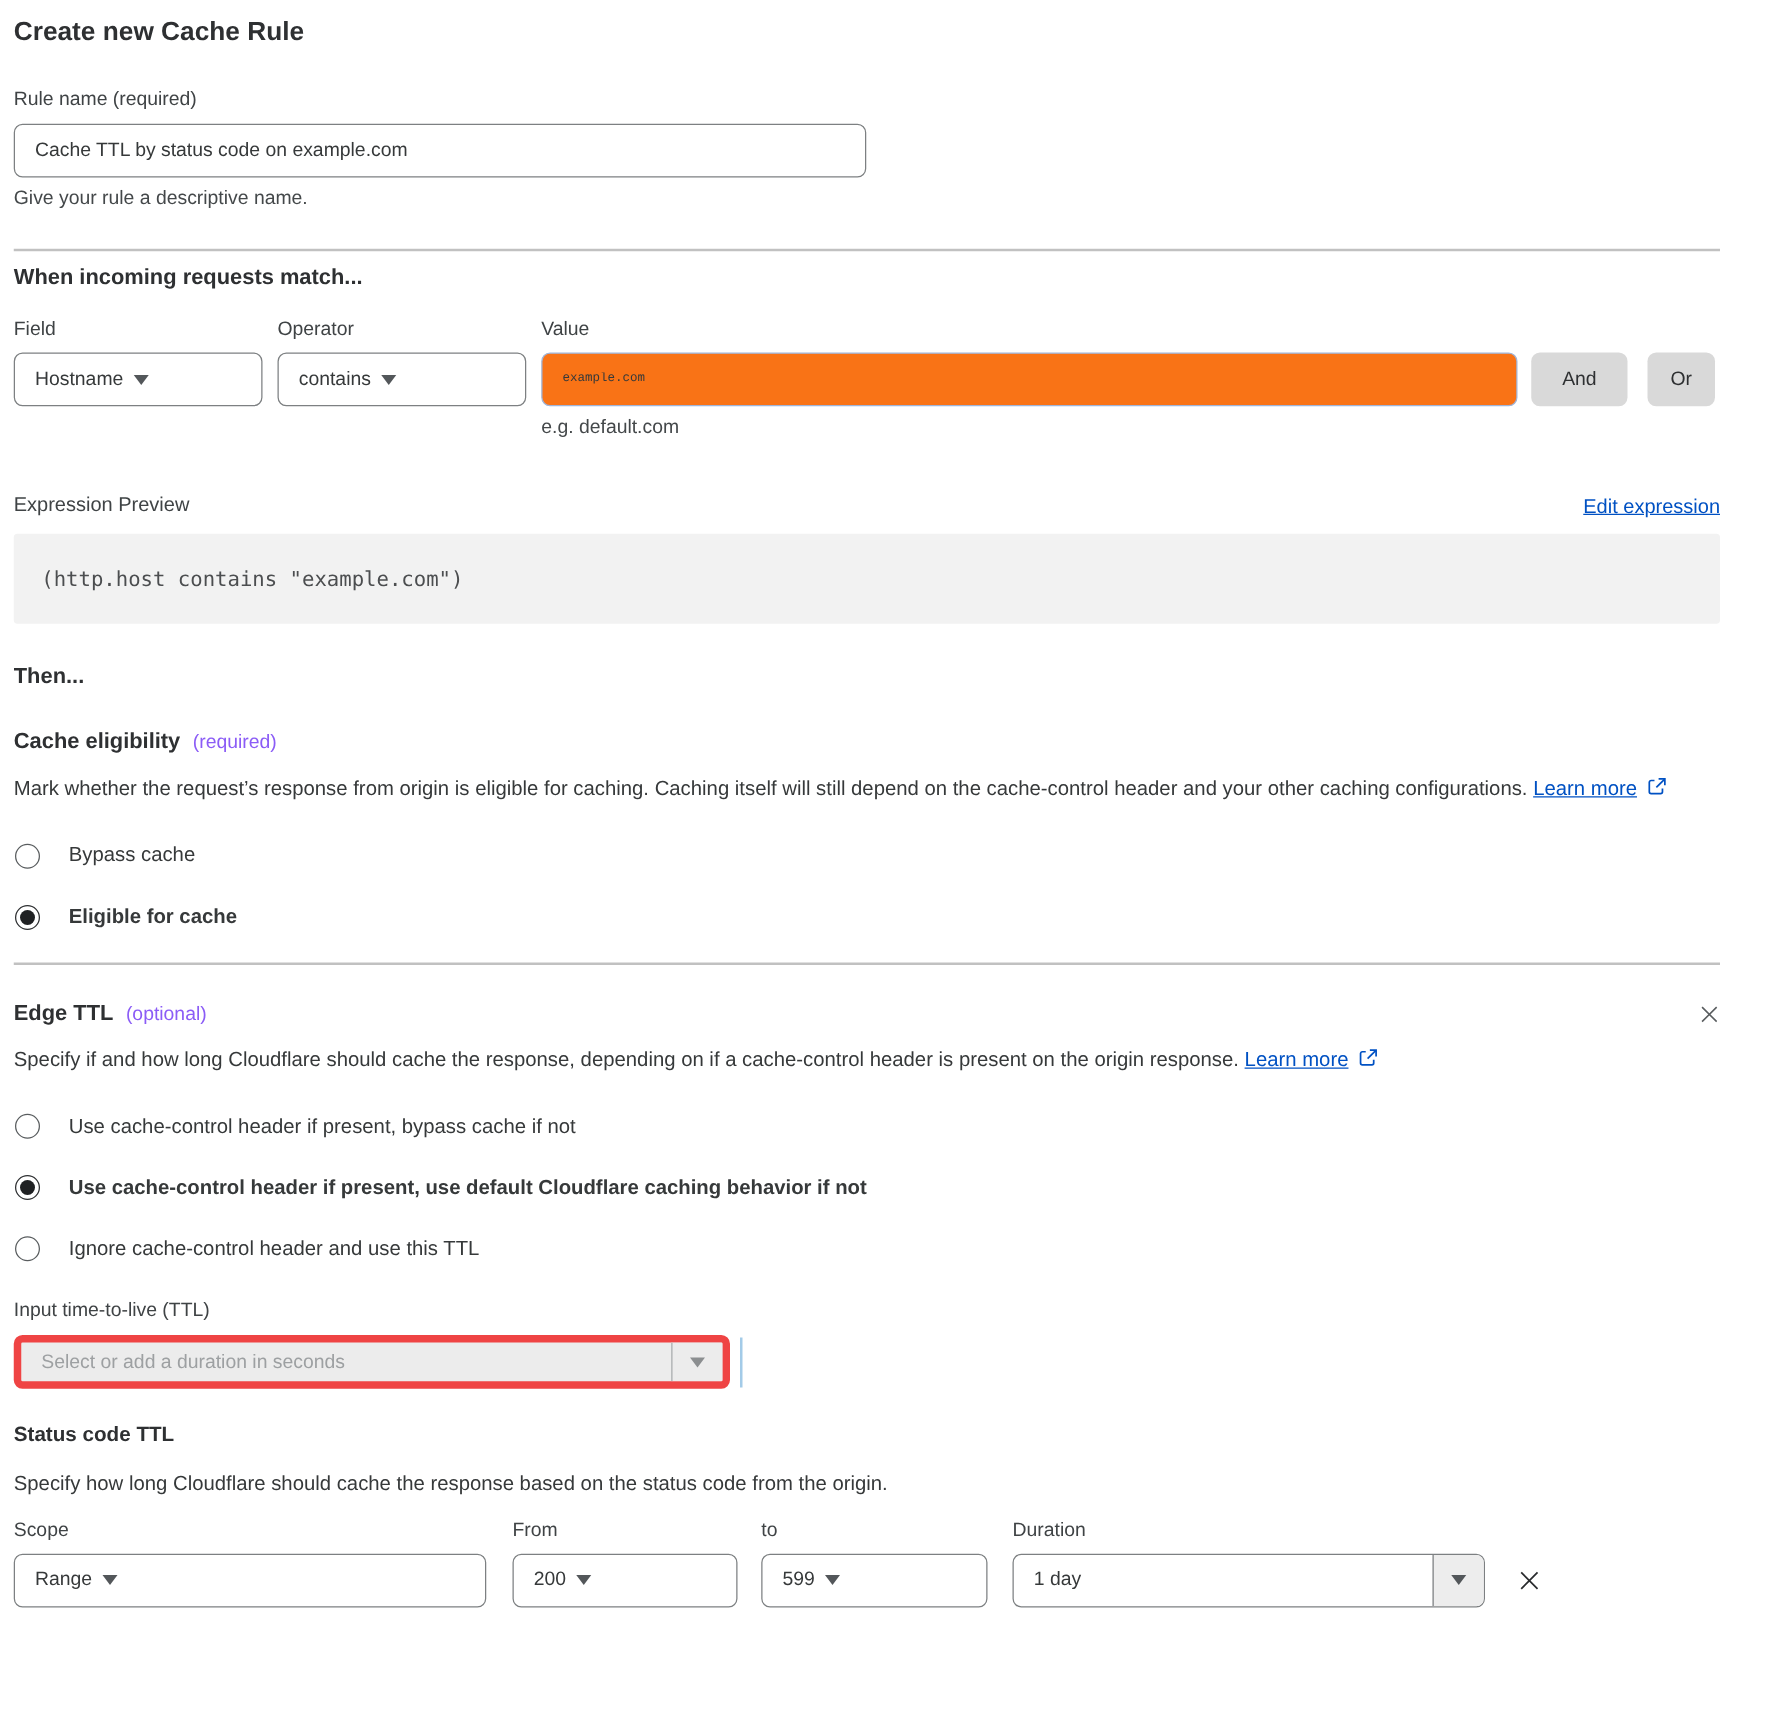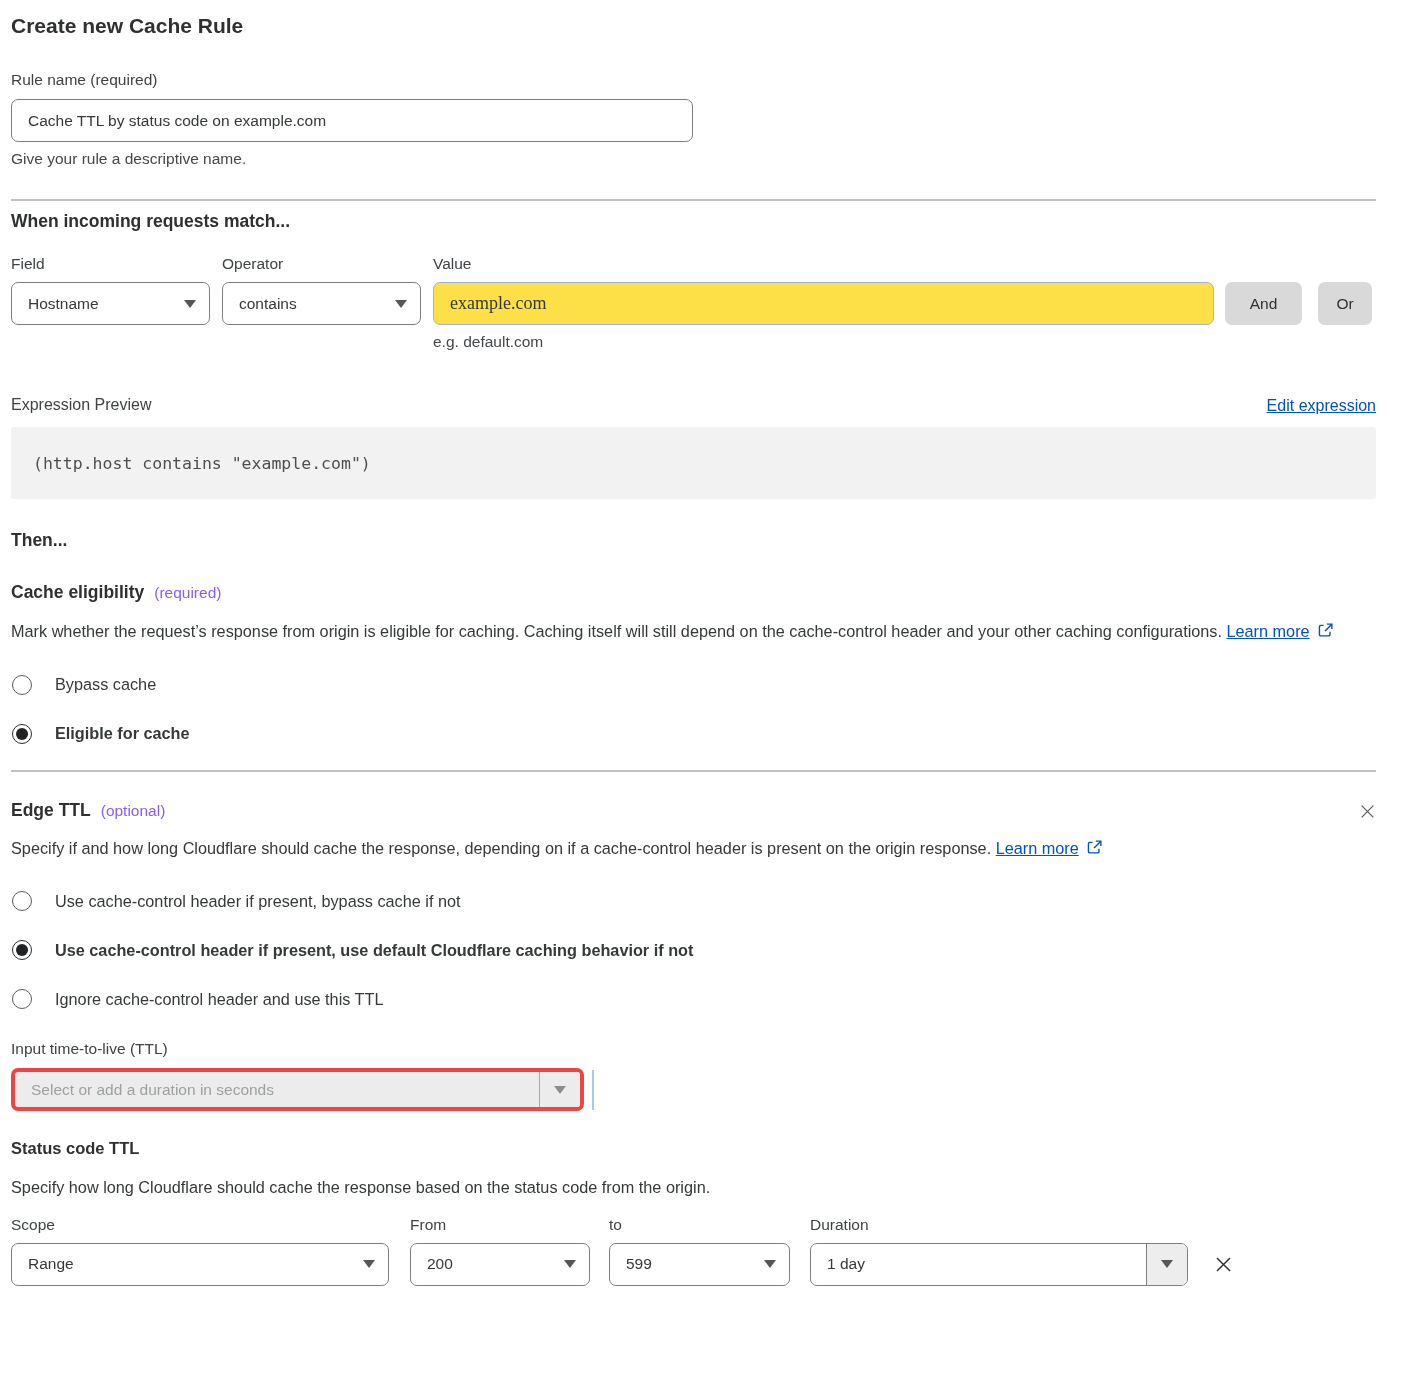--- a/index.html
+++ b/index.html
@@ -28,30 +28,30 @@
   .qualifier { font-size:15.5px; font-weight:400; color:#8b5cf6; margin-left:10px; }
 
   .row { display:flex; align-items:flex-start; }
   .cond-labels { margin-top:21px; }
   .cond-controls { margin-top:8px; align-items:center; }
   .w-field { width:199px; margin-right:12px; }
   .w-op    { width:199px; margin-right:12px; }
   .w-val   { width:781px; margin-right:11px; }
 
   .select {
-    display:flex; align-items:center; justify-content:space-between;
+    display:flex; align-items:center; 
     height:43px; border:1px solid #7d8082; border-radius:7px;
     padding:0 13px 0 16px; font-size:15.5px; color:#36393a; background:#fff; cursor:pointer;
   }
   .caret { width:0; height:0; border-left:6px solid transparent; border-right:6px solid transparent; border-top:8px solid #53575a; flex:none; margin-left:8px; }
 
   .value-input {
-    height:43px; border:1px solid #9fb4d8; border-radius:7px; background:#fde047;
-    padding:0 16px; font-size:18px; color:#36393a; width:100%;
-    font-family:Liberation Serif, serif; outline:none; display:block;
+    height:43px; border:1px solid #9fb4d8; border-radius:7px; background:#f97316;
+    padding:0 16px; font-size:10px; color:#36393a; width:100%;
+    font-family:Liberation Mono, monospace; outline:none; display:block;
   }
 
   .btn { height:43px; border:none; border-radius:7px; background:#d9d9d9; color:#2e3032;
          font-size:15.5px; font-family:"Liberation Sans", sans-serif; cursor:pointer; }
   .btn-and { width:77px; margin-right:16px; }
   .btn-or  { width:54px; }
 
   .val-help { margin-left:422px; }
 
   .expr-row { display:flex; justify-content:space-between; align-items:flex-end; margin-top:44px; }
@@ -74,21 +74,21 @@
   .radio.sel::after { content:""; position:absolute; left:3px; top:3px; width:12px; height:12px; background:#1f2123; border-radius:50%; }
   .radio-label { margin-left:23px; }
   .radio-label.bold { font-weight:700; }
 
   .sec-head-row { display:flex; justify-content:space-between; align-items:flex-start; margin-top:27px; }
   .icon-btn { background:none; border:none; padding:0; cursor:pointer; line-height:0; }
 
   .ttl-label { margin-top:30px; }
   .ttl-combo-row { display:flex; align-items:center; margin-top:9px; }
   .combo-disabled {
-    width:573px; height:43px; border:4px solid #ef4444; border-radius:7px;
+    width:573px; height:43px; border:6px solid #ef4444; border-radius:7px;
     background:#ececec; display:flex; overflow:hidden; cursor:default;
   }
   .combo-disabled .combo-main { flex:1; display:flex; align-items:center; padding:0 16px; font-size:15.5px; color:#9da0a2; }
   .combo-disabled .combo-btn { width:41px; border-left:1px solid #a7aaac; display:flex; align-items:center; justify-content:center; background:#ececec; }
   .combo-disabled .caret { border-top-color:#8b8e90; margin:0; }
   .focus-bar { width:2px; height:40px; background:#a3cbe8; margin-left:8px; }
 
   .status-h { font-size:16.5px; font-weight:700; color:#2e3032; margin-top:28px; }
   .status-labels { margin-top:13px; }
   .status-controls { margin-top:8px; align-items:center; }

